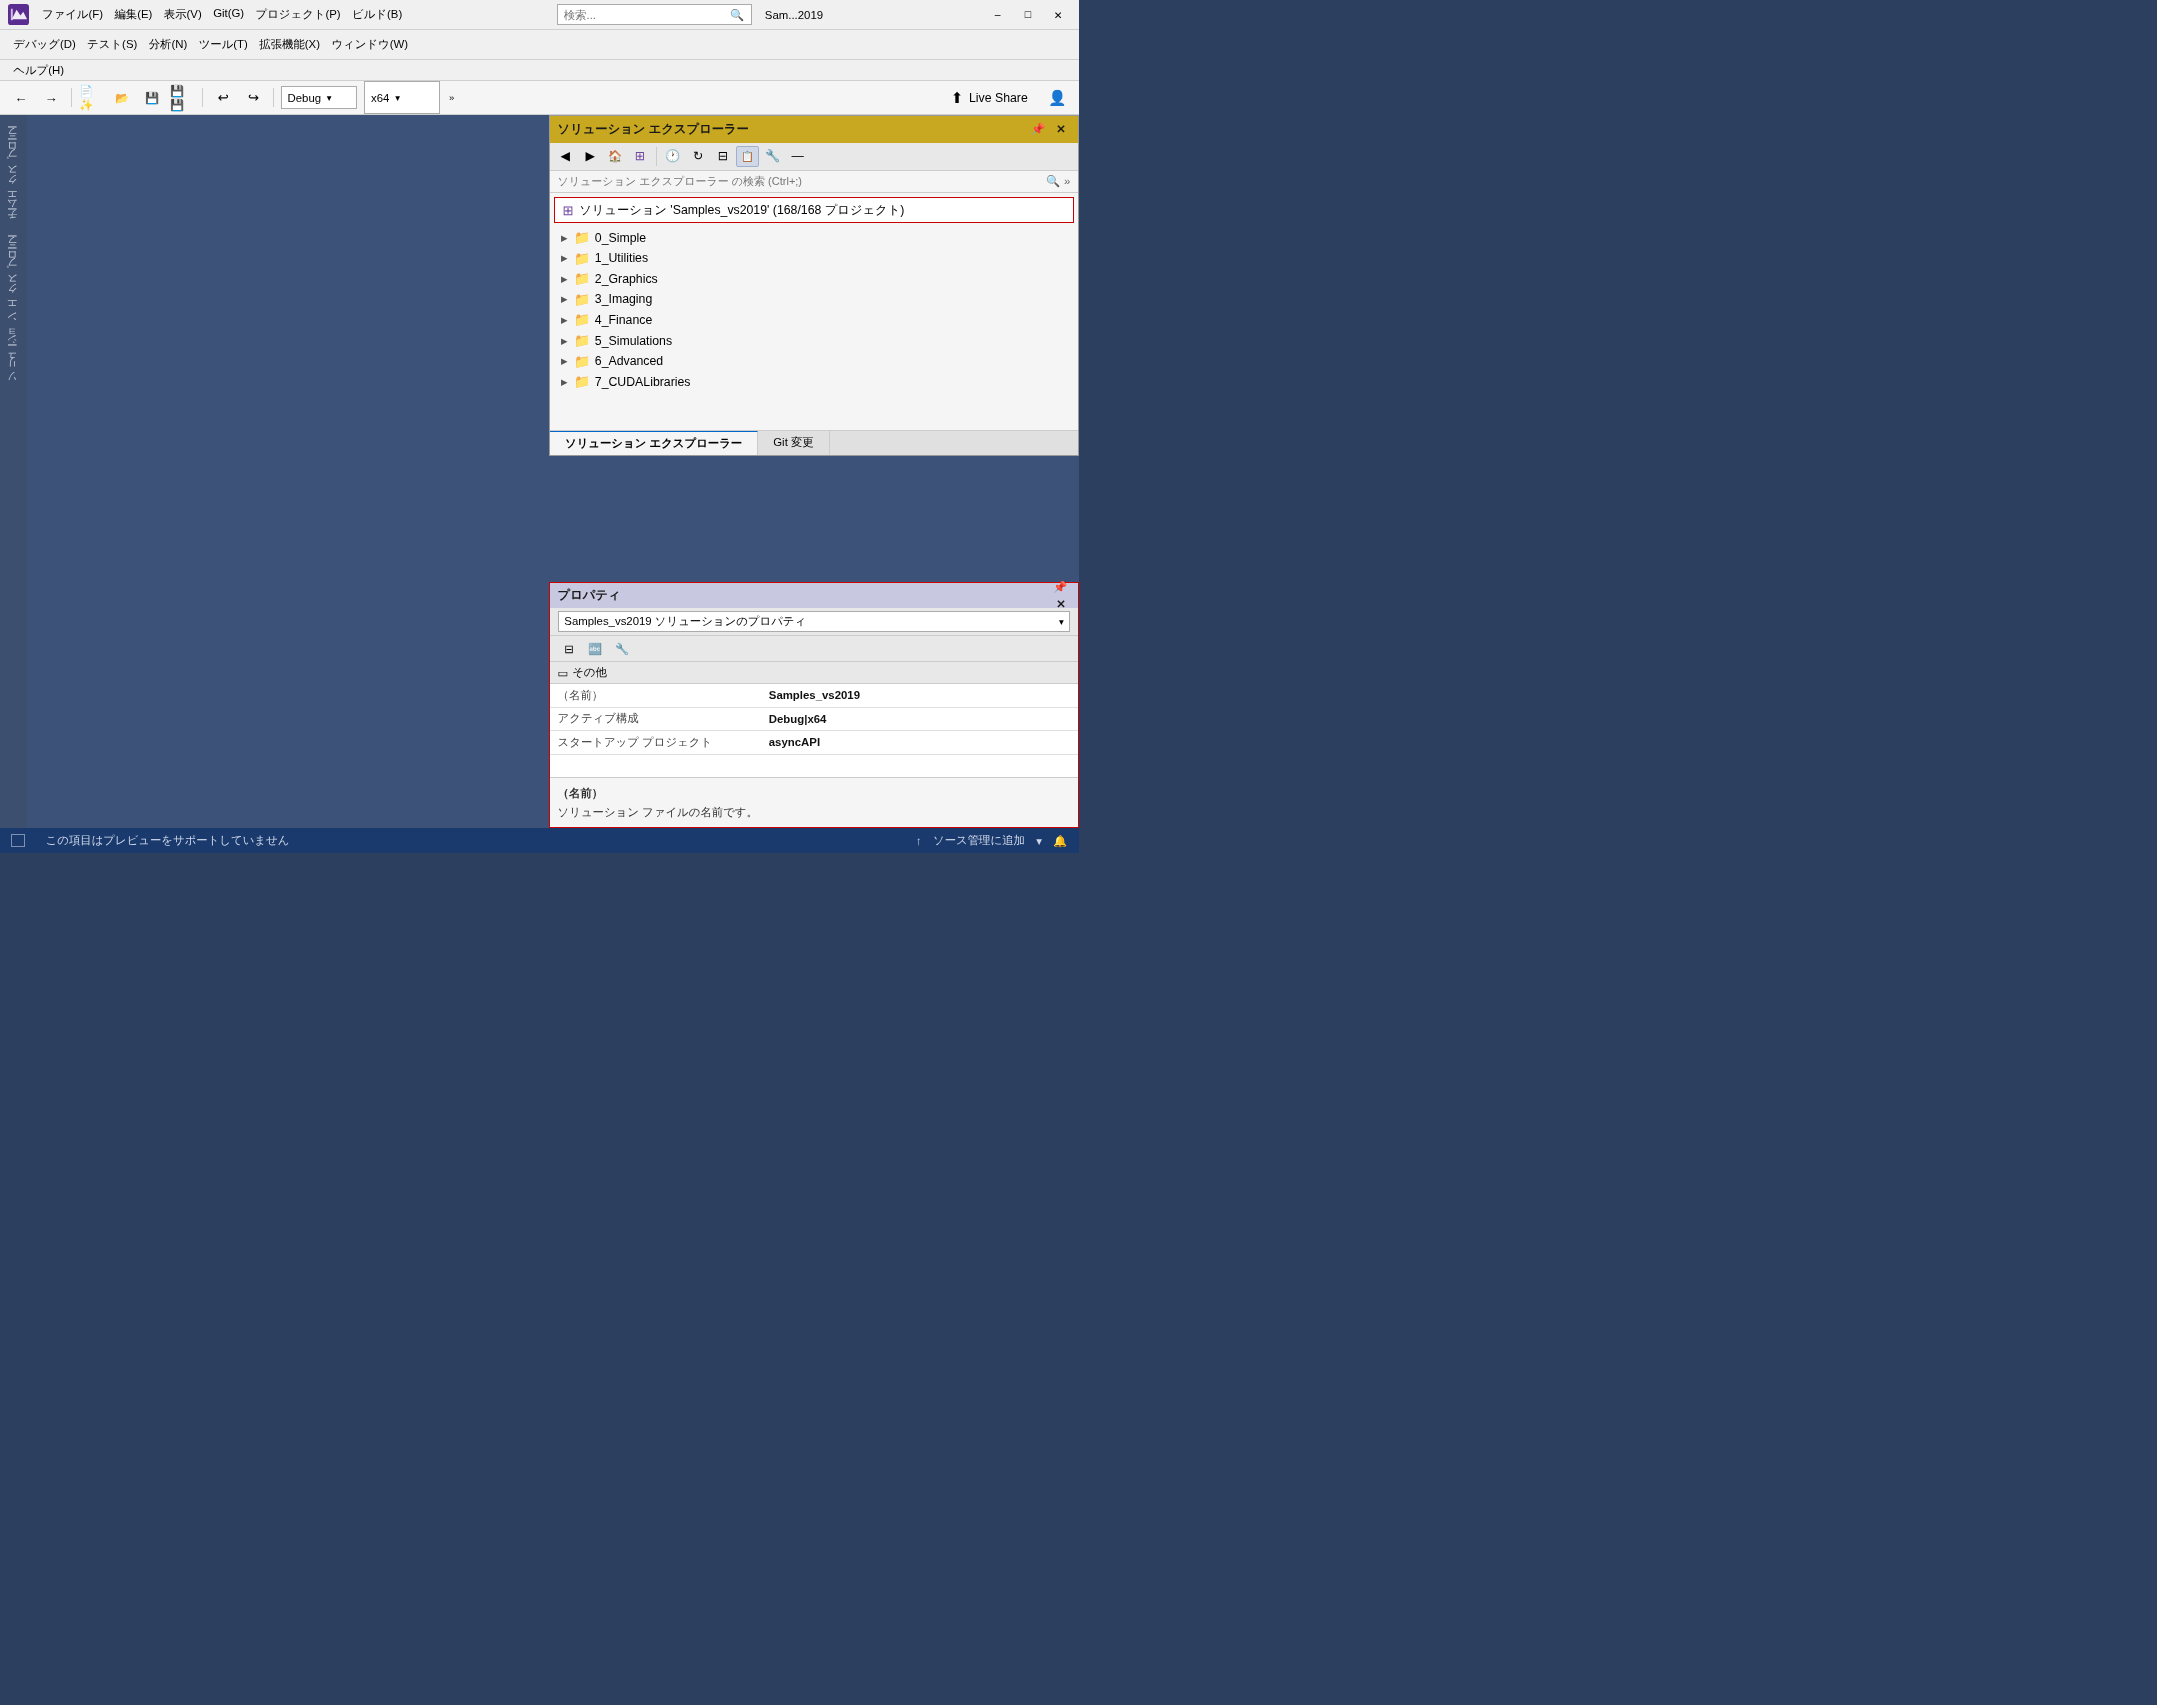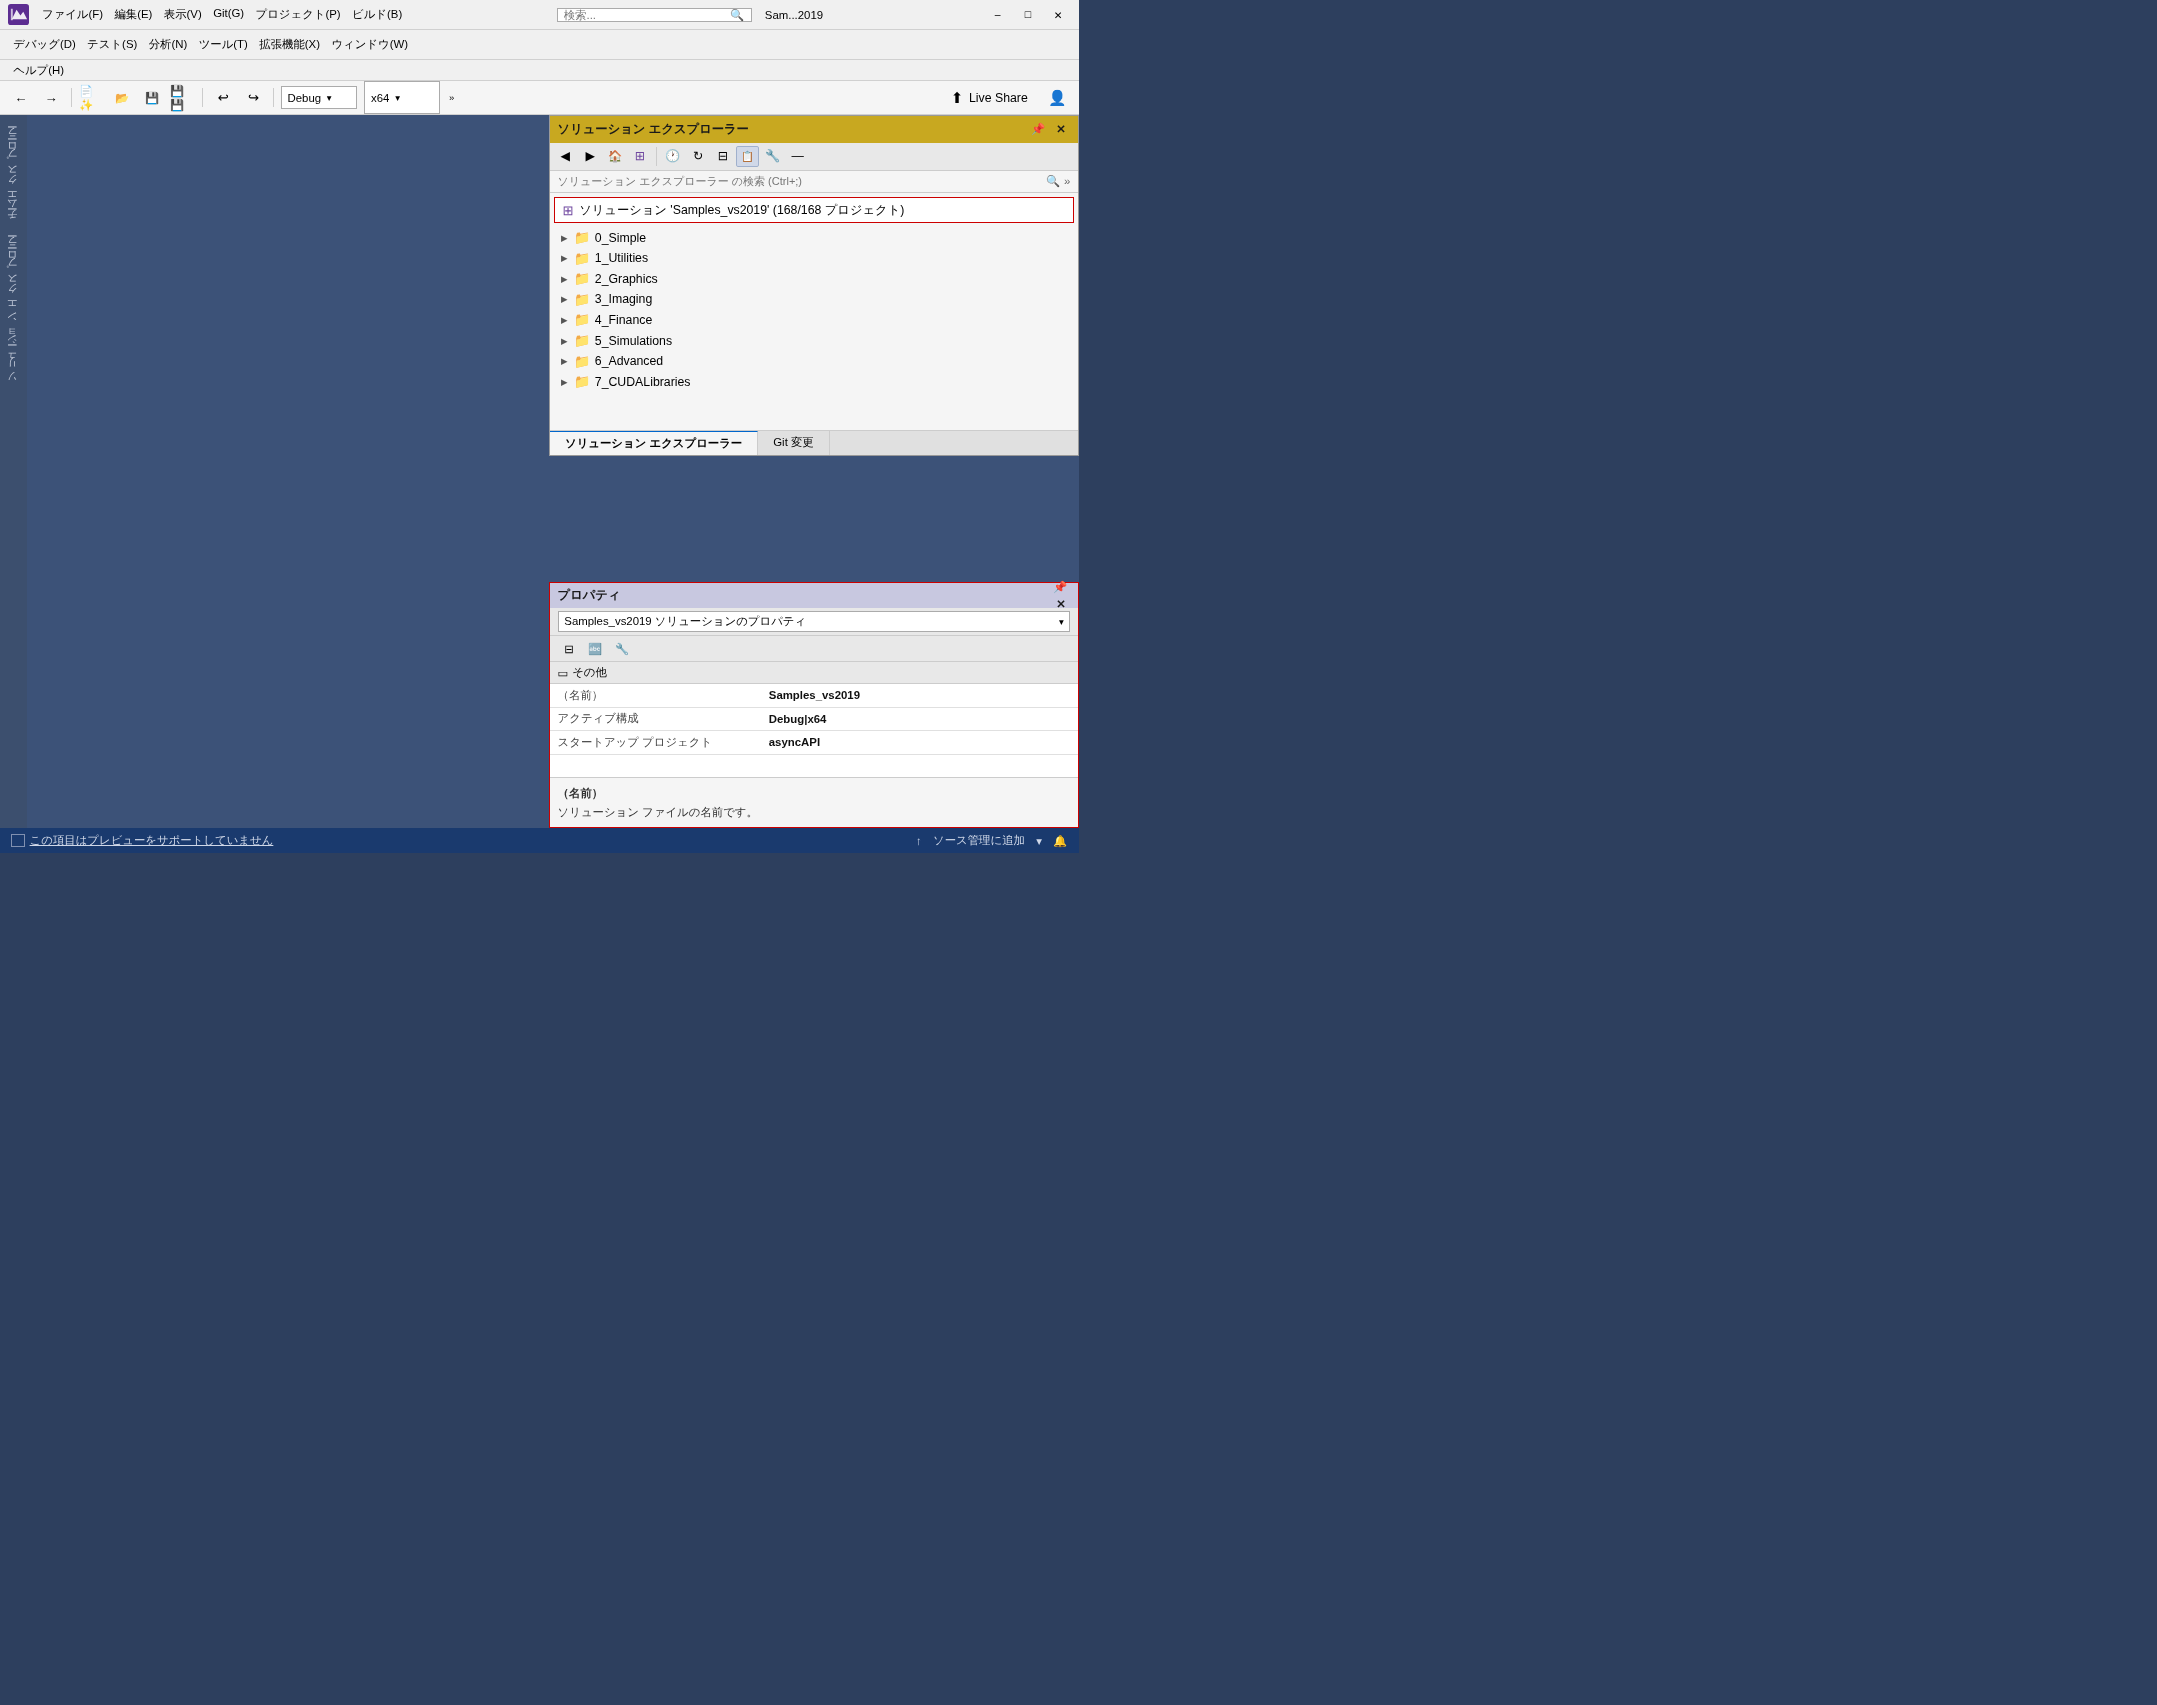--- a/index.html
+++ b/index.html
@@ -391,41 +391,41 @@
       left: 0;
       right: 0;
       height: 24.6px;
       background: #1a3a6e;
       display: flex;
       align-items: center;
       padding: 0 11.4px;
       font-size: 11.4px;
       color: #d0d8e8;
     }
-    .status-left { flex: 1; display: flex; align-items: center; gap: 5px; text-decoration: underline; }
+    .status-left { flex: 1; display: flex; align-items: center; gap: 21px; }
     .status-right { display: flex; align-items: center; gap: 11.4px; }
     .status-checkbox {
       width: 13.2px;
       height: 13.2px;
       border: 0.9px solid #8090b0;
       background: transparent;
       flex-shrink: 0;
     }
 
     
     .search-box {
       display: flex;
       align-items: center;
       background: white;
       border: 0.9px solid #ababab;
       padding: 1.9px 5.7px;
       gap: 13px;
       font-size: 11.4px;
       min-width: 114px;
-      height: 14px;
+      height: 21px;
     }
     .search-input {
       border: none;
       outline: none;
       font-size: 11.4px;
       color: #666;
       background: transparent;
       min-width: 76px;
     }
   </style>

